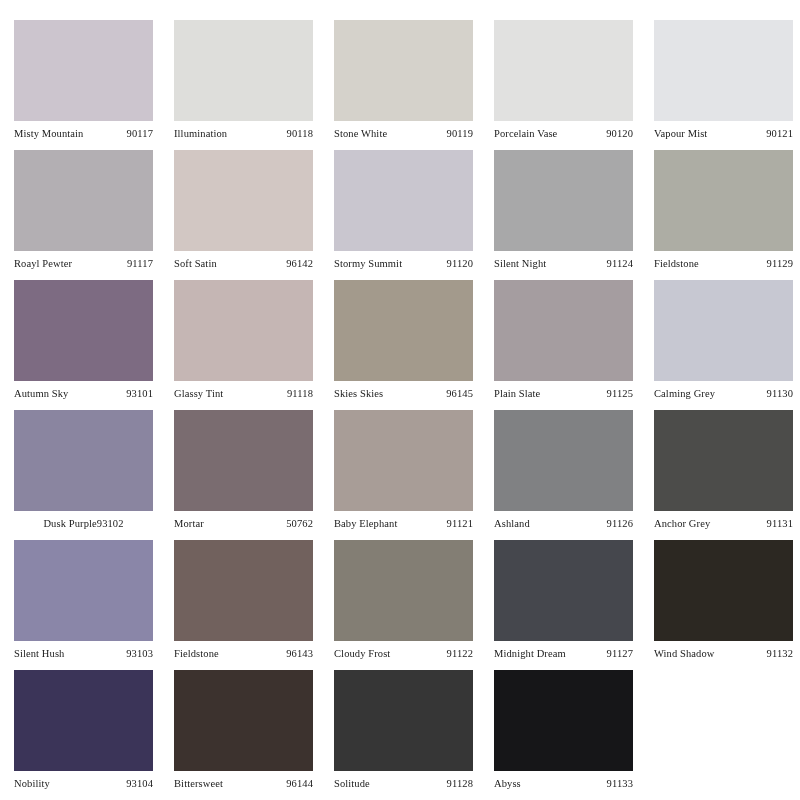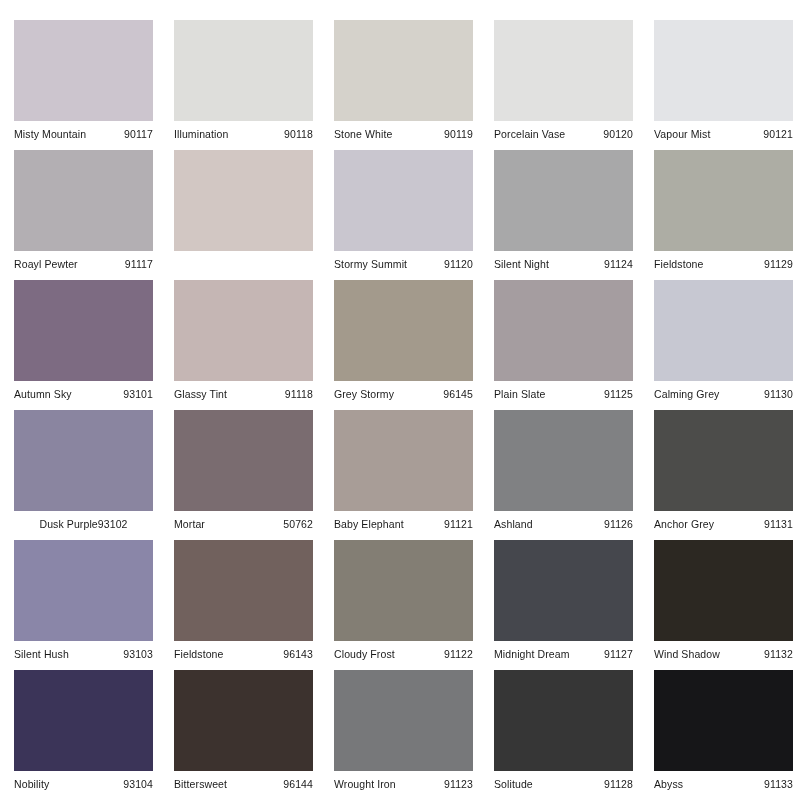--- a/index.html
+++ b/index.html
@@ -19,20 +19,21 @@
     position: relative;
     width: 800px;
     height: 800px;
     box-sizing: border-box;
     padding: 20px 14px 0 14px;
     display: grid;
     grid-template-columns: repeat(5, 139px);
     grid-template-rows: repeat(6, 101px);
     column-gap: 21px;
     row-gap: 29px;
+    font-family: Liberation Serif, serif;
   }
   .swatch-cell {
     position: relative;
     width: 139px;
     height: 101px;
   }
   .swatch-chip {
     width: 139px;
     height: 101px;
     display: block;
@@ -101,20 +102,24 @@
     </div>
     <div class="swatch-cell">
       <div class="swatch-chip" style="background-color: rgb(179, 175, 179);"></div>
       <div class="swatch-caption" style="color: rgb(26, 26, 26);">
         <span class="swatch-name">Roayl Pewter</span>
         <span class="swatch-code">91117</span>
       </div>
     </div>
     <div class="swatch-cell">
       <div class="swatch-chip" style="background-color: rgb(210, 199, 195);"></div>
+      <div class="swatch-caption" style="color: rgb(26, 26, 26);">
+        <span class="swatch-name">Soft Satin</span>
+        <span class="swatch-code">96142</span>
+      </div>
     </div>
     <div class="swatch-cell">
       <div class="swatch-chip" style="background-color: rgb(201, 198, 207);"></div>
       <div class="swatch-caption" style="color: rgb(26, 26, 26);">
         <span class="swatch-name">Stormy Summit</span>
         <span class="swatch-code">91120</span>
       </div>
     </div>
     <div class="swatch-cell">
       <div class="swatch-chip" style="background-color: rgb(168, 168, 169);"></div>
@@ -140,21 +145,21 @@
     <div class="swatch-cell">
       <div class="swatch-chip" style="background-color: rgb(197, 182, 180);"></div>
       <div class="swatch-caption" style="color: rgb(26, 26, 26);">
         <span class="swatch-name">Glassy Tint</span>
         <span class="swatch-code">91118</span>
       </div>
     </div>
     <div class="swatch-cell">
       <div class="swatch-chip" style="background-color: rgb(163, 154, 140);"></div>
       <div class="swatch-caption" style="color: rgb(26, 26, 26);">
-        <span class="swatch-name">Grey Stormy</span>
+        <span class="swatch-name">Skies Skies</span>
         <span class="swatch-code">96145</span>
       </div>
     </div>
     <div class="swatch-cell">
       <div class="swatch-chip" style="background-color: rgb(165, 157, 160);"></div>
       <div class="swatch-caption" style="color: rgb(26, 26, 26);">
         <span class="swatch-name">Plain Slate</span>
         <span class="swatch-code">91125</span>
       </div>
     </div>
@@ -243,27 +248,20 @@
       </div>
     </div>
     <div class="swatch-cell">
       <div class="swatch-chip" style="background-color: rgb(60, 50, 46);"></div>
       <div class="swatch-caption" style="color: rgb(26, 26, 26);">
         <span class="swatch-name">Bittersweet</span>
         <span class="swatch-code">96144</span>
       </div>
     </div>
     <div class="swatch-cell">
-      <div class="swatch-chip" style="background-color: rgb(119, 120, 122);"></div>
-      <div class="swatch-caption" style="color: rgb(26, 26, 26);">
-        <span class="swatch-name">Wrought Iron</span>
-        <span class="swatch-code">91123</span>
-      </div>
-    </div>
-    <div class="swatch-cell">
       <div class="swatch-chip" style="background-color: rgb(54, 54, 54);"></div>
       <div class="swatch-caption" style="color: rgb(26, 26, 26);">
         <span class="swatch-name">Solitude</span>
         <span class="swatch-code">91128</span>
       </div>
     </div>
     <div class="swatch-cell">
       <div class="swatch-chip" style="background-color: rgb(22, 22, 24);"></div>
       <div class="swatch-caption" style="color: rgb(26, 26, 26);">
         <span class="swatch-name">Abyss</span>

